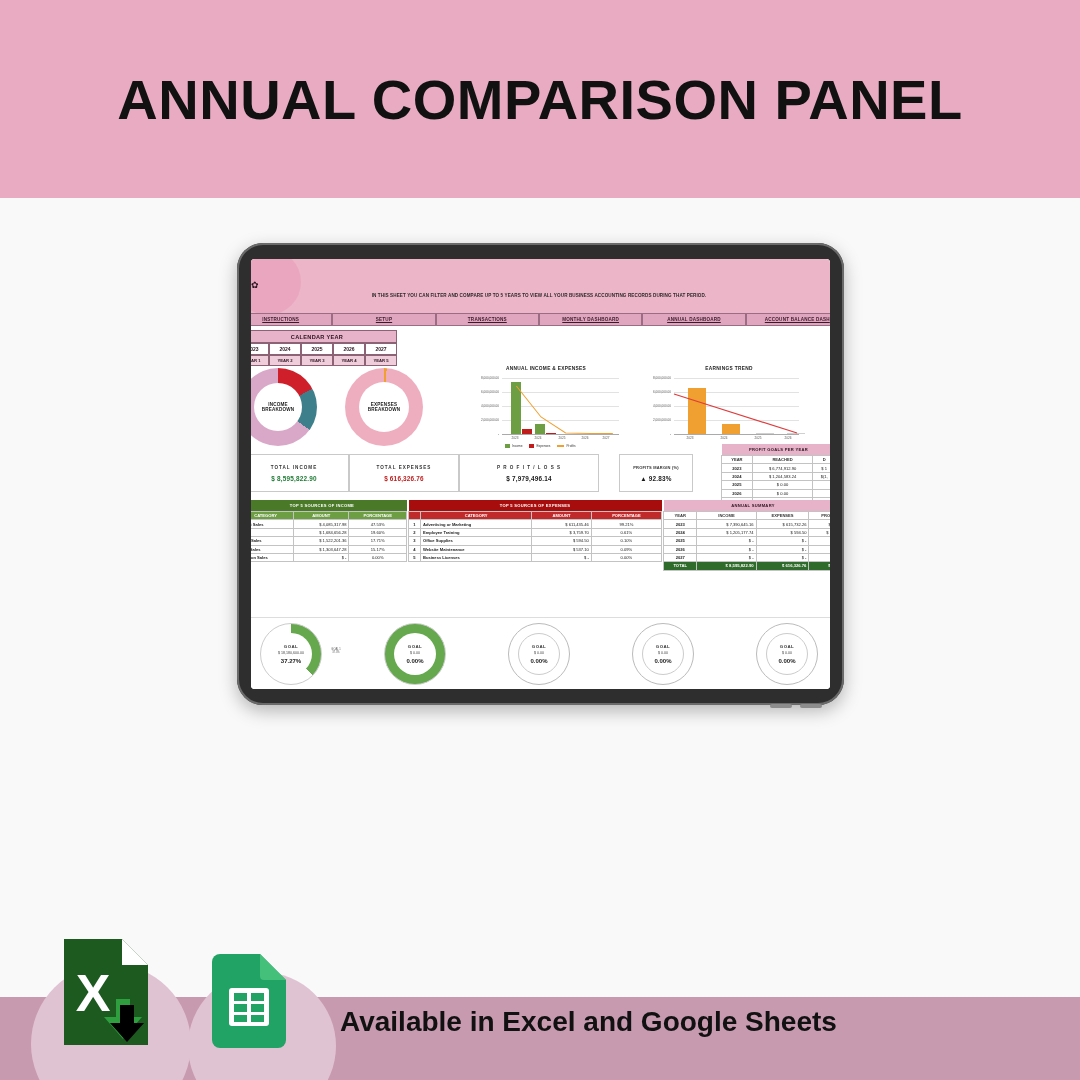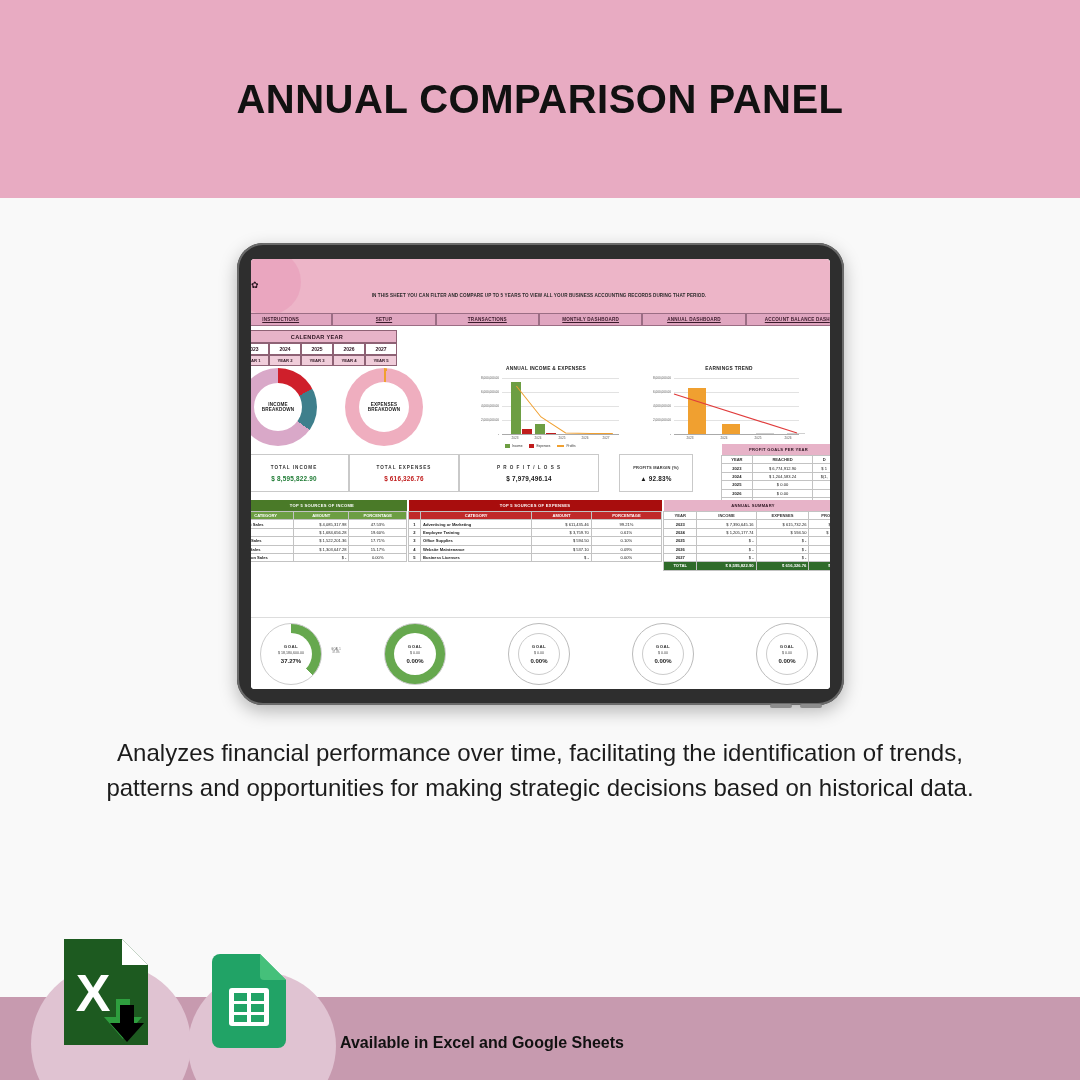--- a/index.html
+++ b/index.html
@@ -12,21 +12,21 @@
   }
 
   
   .banner {
     position: absolute; left: 0; top: 0;
     width: 1080px; height: 198px;
     background: #e8abc2;
     display: flex; align-items: center; justify-content: center;
   }
   .banner-title {
-    font-size: 40px; font-weight: bold; color: #111;
+    font-size: 56px; font-weight: bold; color: #111;
     letter-spacing: .5px; text-align: center;
   }
 
   
   .tablet {
     position: absolute; left: 237px; top: 243px;
     width: 607px; height: 462px;
     background: #2e2e2e;
     border-radius: 26px;
     box-shadow: 0 6px 18px rgba(0,0,0,.28);
@@ -218,22 +218,22 @@
   .footer {
     position: absolute; left: 0; bottom: 0; width: 1080px; height: 83px;
     background: #c79aaf;
   }
   .f-circle {
     position: absolute; border-radius: 50%; background: #e0c3d2;
   }
   .f-circle.c1 { left: 31px; bottom: -44px; width: 160px; height: 160px; }
   .f-circle.c2 { left: 188px; bottom: -40px; width: 148px; height: 148px; }
   .footer-text {
-    position: absolute; left: 340px; bottom: 28px;
-    font-size: 16px; font-weight: bold; color: #111; text-align: right;
+    position: absolute; left: 340px; bottom: 42px;
+    font-size: 28px; font-weight: bold; color: #111; text-align: right;
   }
 
   
   .excel-icon { position: absolute; left: 64px; top: 939px; width: 84px; height: 106px; }
   .sheets-icon { position: absolute; left: 212px; top: 954px; width: 74px; height: 94px; }
 </style>
 </head>
 <body>
 
 <div class="banner">
@@ -607,21 +607,20 @@
             <div class="g-pct">0.00%</div>
           </div>
         </div>
 
       </div>
     </div>
   </div>
 </div>
 
 <div class="desc">
-  <div class="desc-body">Analyzes financial performance over time, facilitating the identification of trends, patterns and opportunities for making strategic decisions based on historical data.</div>
 </div>
 
 <div class="footer">
   <div class="f-circle c1"></div>
   <div class="f-circle c2"></div>
   <div class="footer-text">Available in Excel and Google Sheets</div>
 </div>
 
 <svg class="excel-icon" viewBox="0 0 84 106">
   <path d="M0 0 H58 L84 26 V106 H0 Z" fill="#1d5a20"></path>

